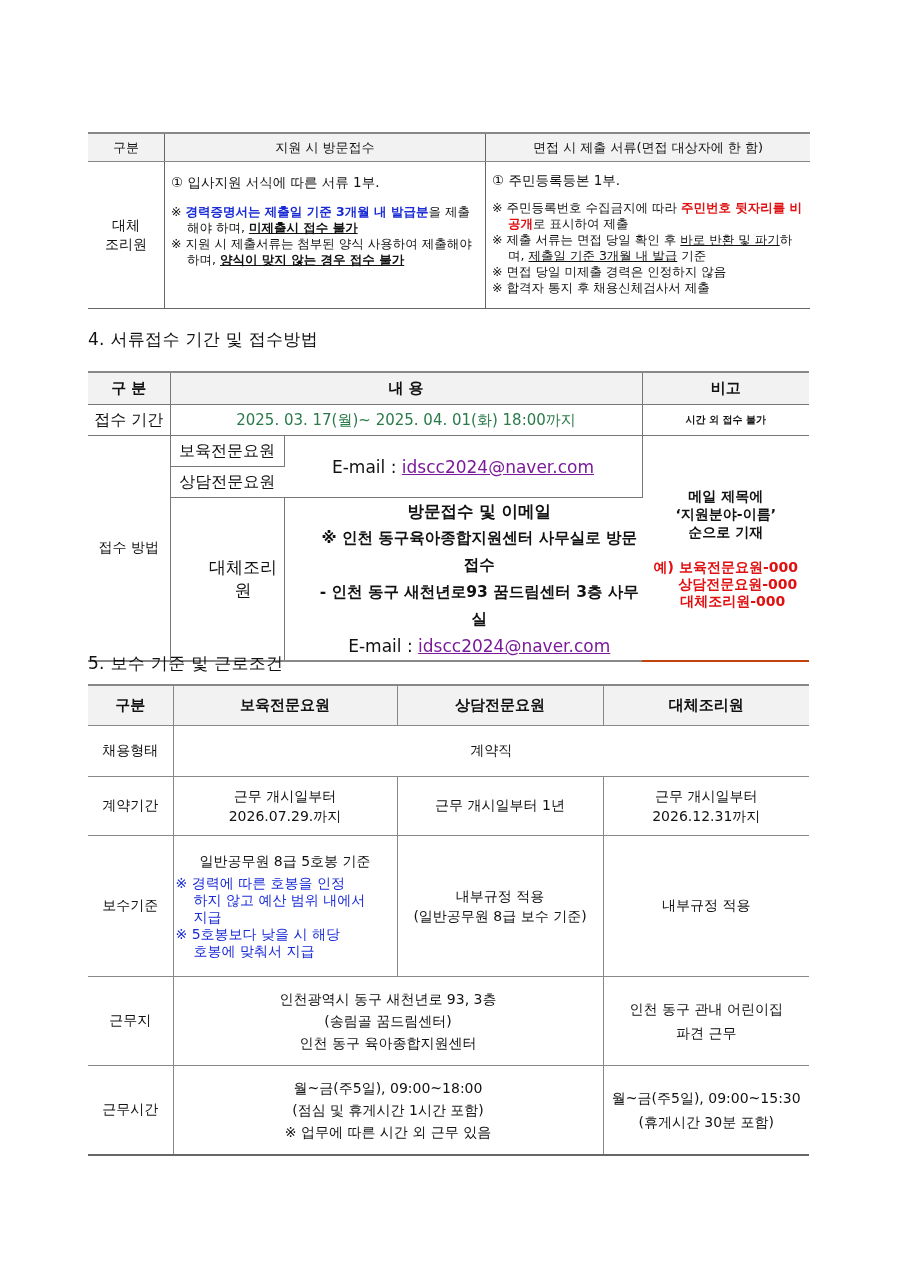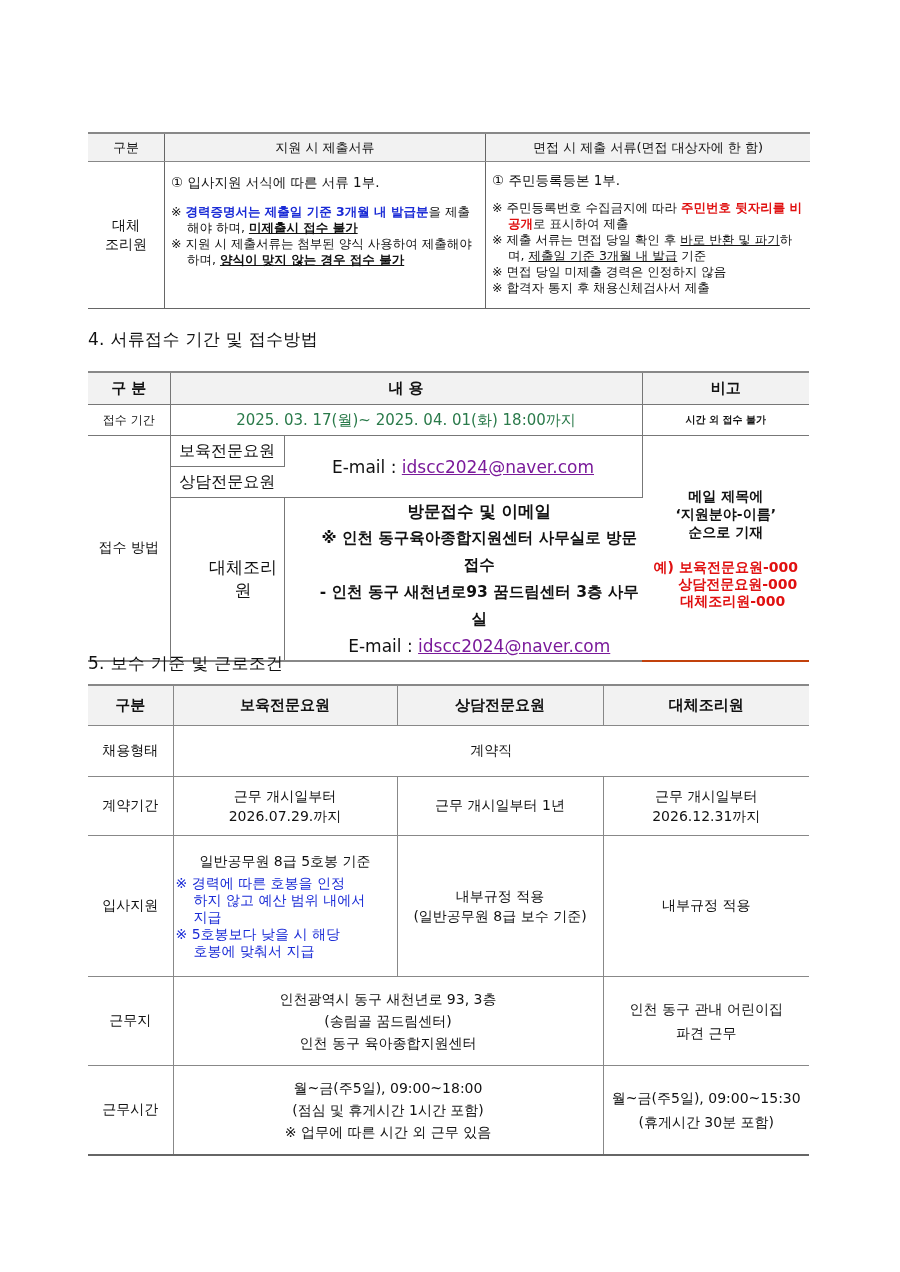--- a/index.html
+++ b/index.html
@@ -41,21 +41,21 @@
   #t3 .last td{border-bottom:2px solid #666;}
   .lh20{line-height:20px;}
 </style>
 </head>
 <body>
 
 <table id="t1">
   <tbody>
       <tr>
     <th class="c1 hdr">구분</th>
-    <th class="c2 hdr">지원 시 제출서류</th>
+    <th class="c2 hdr">지원 시 방문접수</th>
     <th class="hdr">면접 시 제출 서류(면접 대상자에 한 함)</th>
   </tr>
   <tr>
     <td class="c1 center" style="font-size:14px;line-height:19px;">
       <div>대체</div>
       <div>조리원</div>
     </td>
     <td class="c2" style="vertical-align:top;">
       <div class="cell" style="padding-top:12px;">
         <div style="font-size:13.5px;margin-bottom:14px;">① 입사지원 서식에 따른 서류 1부.</div>
@@ -85,21 +85,21 @@
       <col style="width:358px">
       <col style="width:167px">
     </colgroup>
   <tbody>
       <tr class="top">
     <td class="hdr b" style="height:31px;font-size:15px;">구 분</td>
     <td class="hdr b" colspan="2" style="font-size:15px;">내 용</td>
     <td class="hdr b" style="font-size:15px;">비고</td>
   </tr>
   <tr>
-    <td style="height:30px;font-size:12px;">접수 기간</td>
+    <td style="height:30px;font-size:16px;">접수 기간</td>
     <td colspan="2" class="green" style="font-size:15px;">2025. 03. 17(월)~ 2025. 04. 01(화) 18:00까지</td>
     <td class="b" style="font-size:10px;">시간 외 접수 불가</td>
   </tr>
   <tr>
     <td rowspan="3" style="font-size:14px;border-bottom:2px solid #888;">접수 방법</td>
     <td style="height:30px;font-size:16px;">보육전문요원</td>
     <td rowspan="2" style="font-size:17px;">
       <span>E-mail : </span><span class="purple">idscc2024@naver.com</span>
     </td>
     <td rowspan="3" class="b" style="font-size:14px;line-height:18px;border-bottom:2px solid #c2410c;">
@@ -154,21 +154,21 @@
       <div>근무 개시일부터</div>
       <div>2026.07.29.까지</div>
     </td>
     <td>근무 개시일부터 1년</td>
     <td class="lh20">
       <div>근무 개시일부터</div>
       <div>2026.12.31까지</div>
     </td>
   </tr>
   <tr>
-    <td style="height:140px;">입사지원</td>
+    <td style="height:140px;">보수기준</td>
     <td style="text-align:left;line-height:17px;">
       <div class="center" style="margin-bottom:5px;">일반공무원 8급 5호봉 기준</div>
       <div class="blue" style="padding-left:2px;">
         <div>※ 경력에 따른 호봉을 인정</div>
         <div style="padding-left:18px;">하지 않고 예산 범위 내에서</div>
         <div style="padding-left:18px;">지급</div>
         <div>※ 5호봉보다 낮을 시 해당</div>
         <div style="padding-left:18px;">호봉에 맞춰서 지급</div>
       </div>
     </td>

